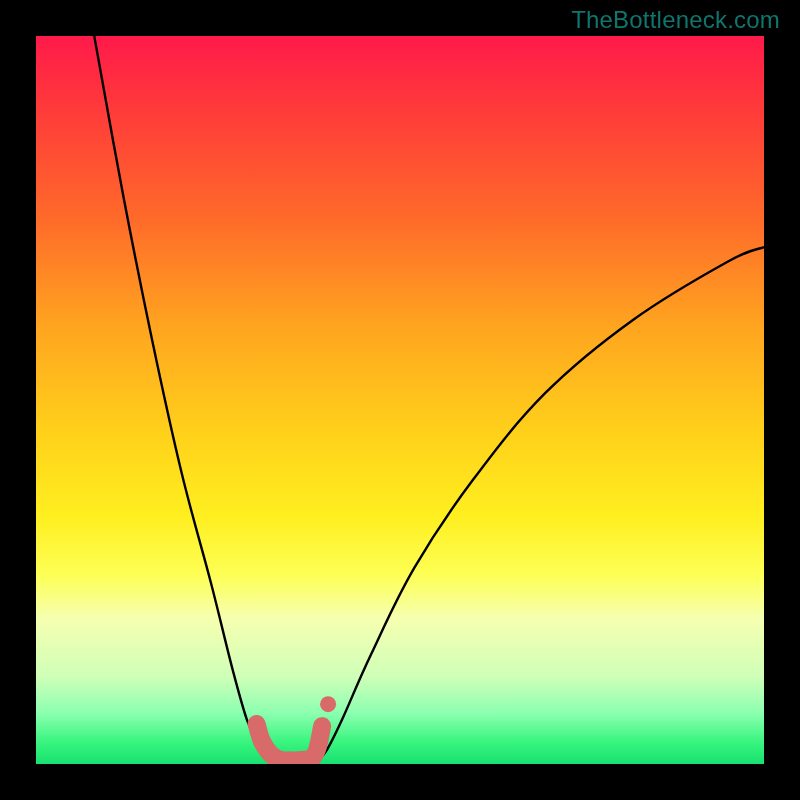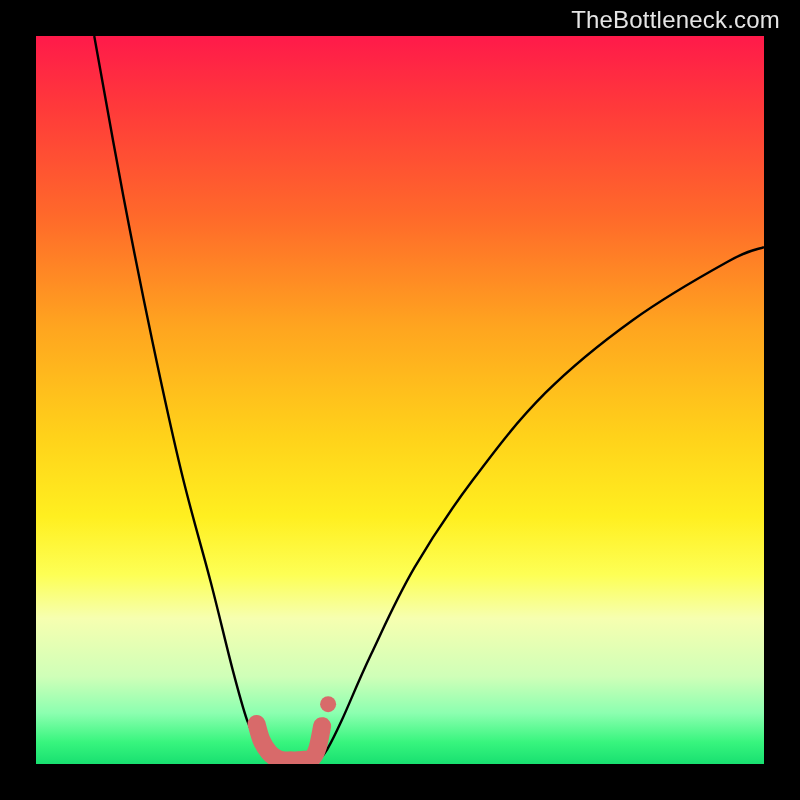--- a/index.html
+++ b/index.html
@@ -37,21 +37,21 @@
       #cfffb8 88%,
       #8cffb0 93%,
       #38f57e 97%,
       #18e070 100%
     );
   }
   .watermark {
     position: absolute;
     top: 6px;
     right: 20px;
-    color: #e5e5e5;
+    color: #0f766e;
     font-size: 24px;
     font-weight: 500;
     letter-spacing: 0.2px;
   }
   svg.curve {
     position: absolute;
     top: 0;
     left: 0;
     width: 728px;
     height: 728px;

